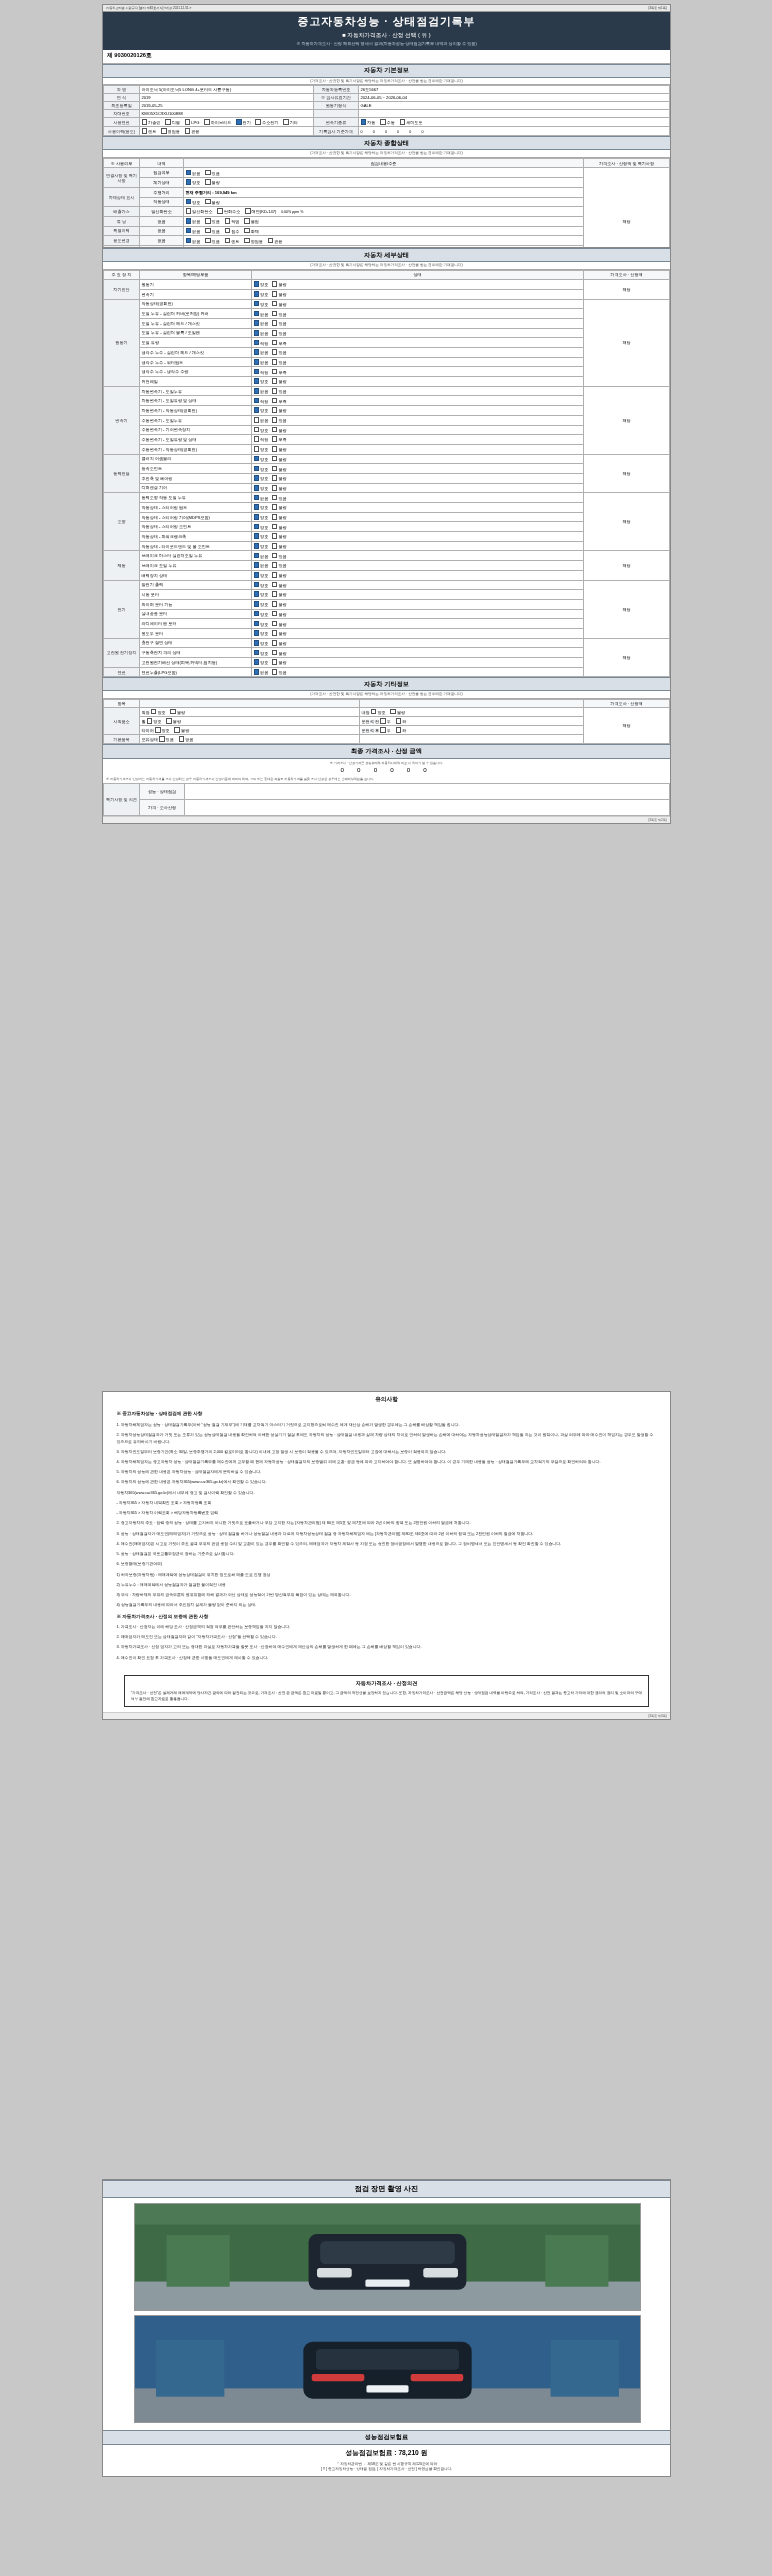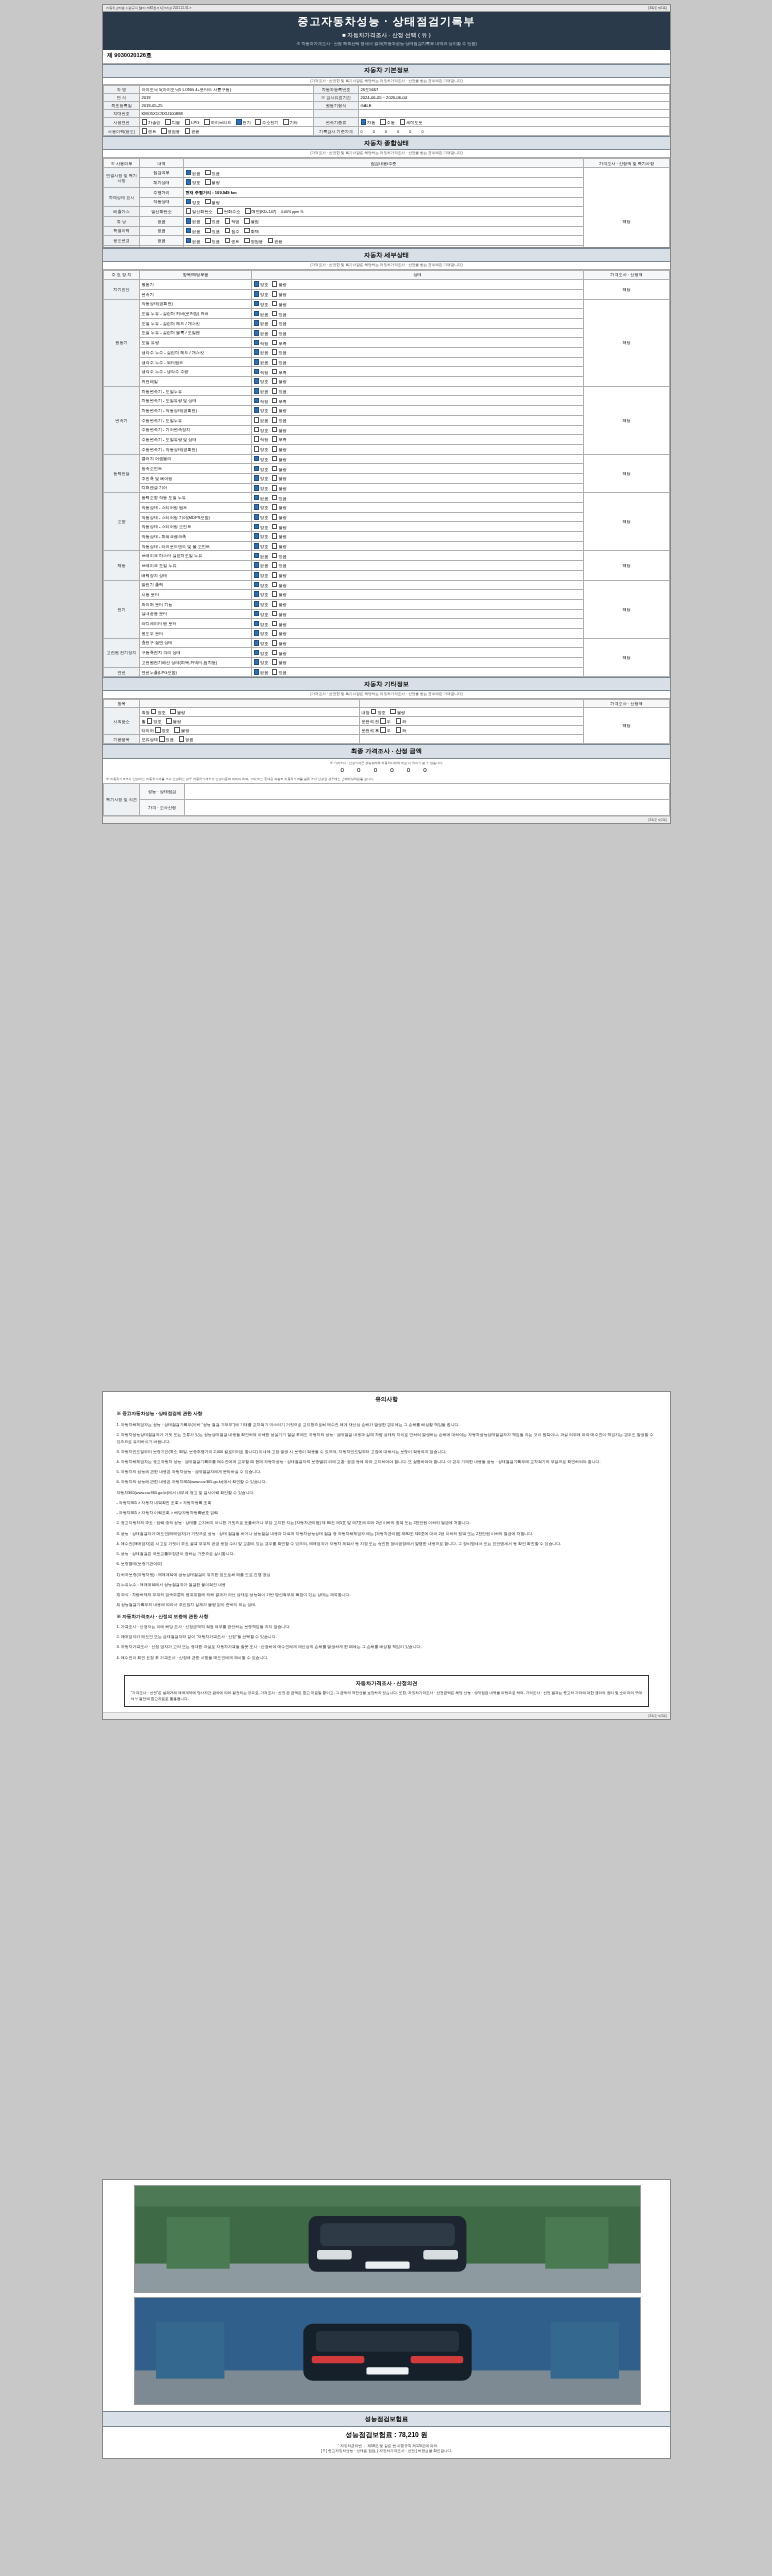--- a/index.html
+++ b/index.html
@@ -653,20 +653,21 @@
 
     <div class="declbox">
       <div class="dt">자동차가격조사 · 산정의견</div>
       <div class="dtx">"가격조사 · 산정"은 실제거래 매매계약에 당사자간 합의에 따라 결정되는 것으로, 가격조사 · 산정 본 금액은 참고 자료일 뿐이고, 그 금액의 적정성을 보장하지 않습니다. 또한, 자동차가격조사 · 산정금액은 해당 성능 · 상태점검 내역을 바탕으로 하며, 가격조사 · 산정 결과는 중고차 가격에 대한 권리의 권리 및 소비자의 구매여부 결정에 참고자료로 활용됩니다.</div>
     </div>
 
     <div class="pgfoot">(3쪽중 제3쪽)</div>
   </div>
 
   <div class="sheet" id="sheet4" style="top:2179px;">
+    <div class="sectionbar" style="font-size:7.2px;padding:3.1px 0;">점검 장면 촬영 사진</div>
     <div class="photos">
       <div class="photo">
         <svg width="100%" height="100%" viewBox="0 0 960 205" preserveAspectRatio="none">
           <rect width="960" height="205" fill="#3e6b46"></rect>
           <rect y="150" width="960" height="55" fill="#8d9aa0"></rect>
           <rect x="0" y="0" width="960" height="40" fill="#4d7a55"></rect>
           <g>
             <rect x="330" y="58" width="300" height="108" rx="16" fill="#1d2630"></rect>
             <rect x="352" y="72" width="256" height="44" rx="10" fill="#2e3b47"></rect>
             <rect x="346" y="124" width="66" height="18" rx="5" fill="#d8dde0"></rect>

